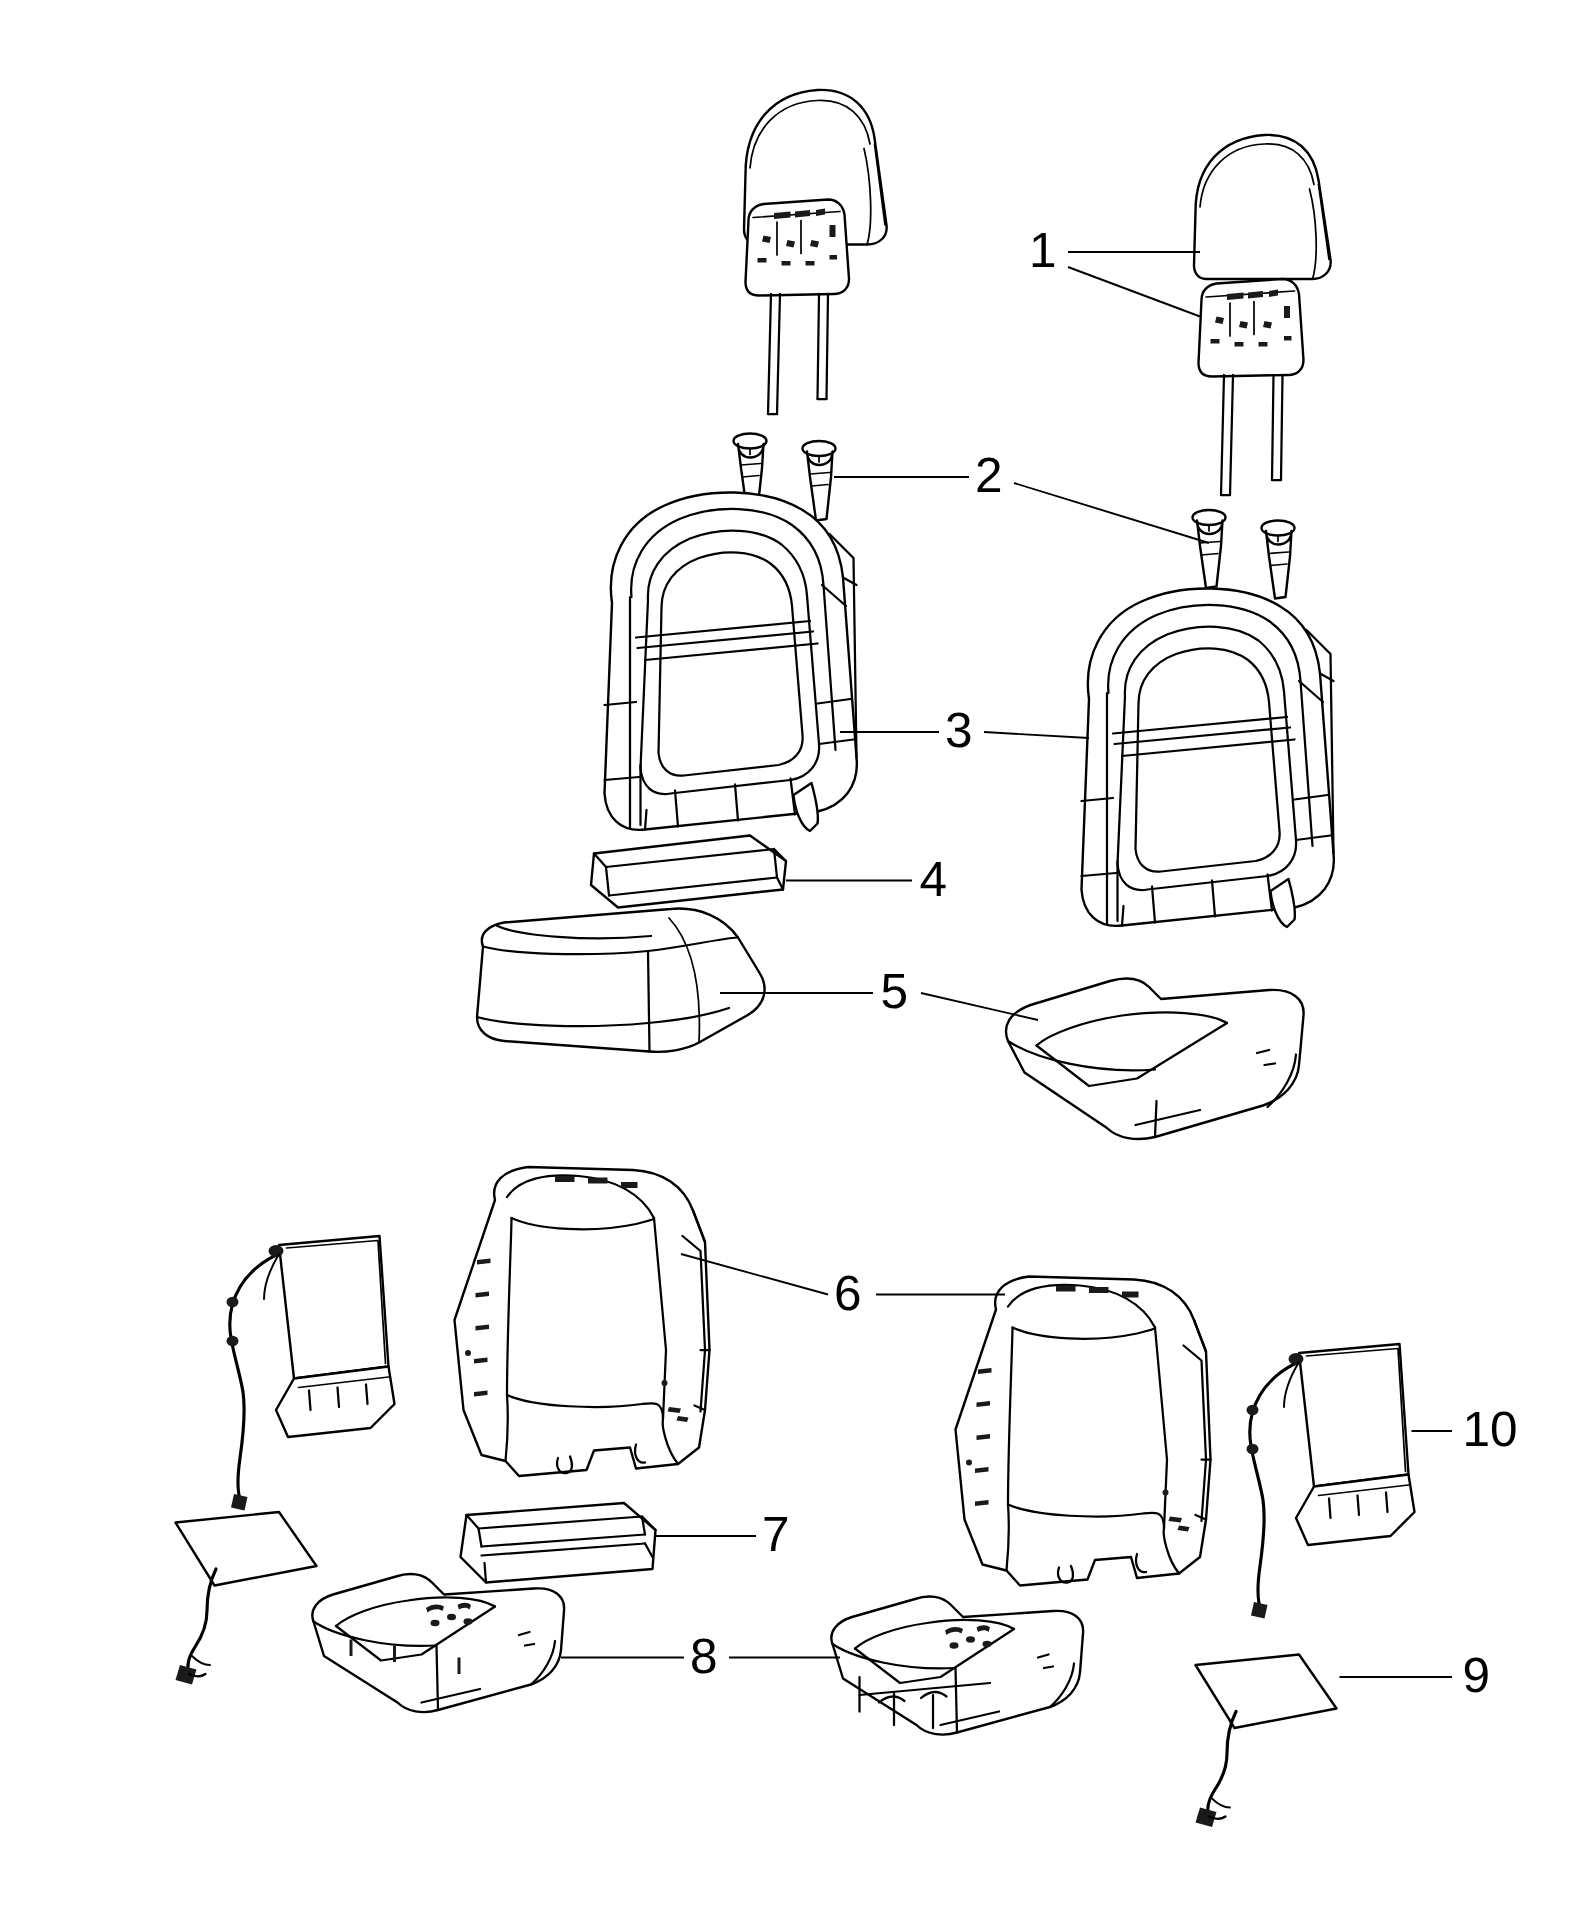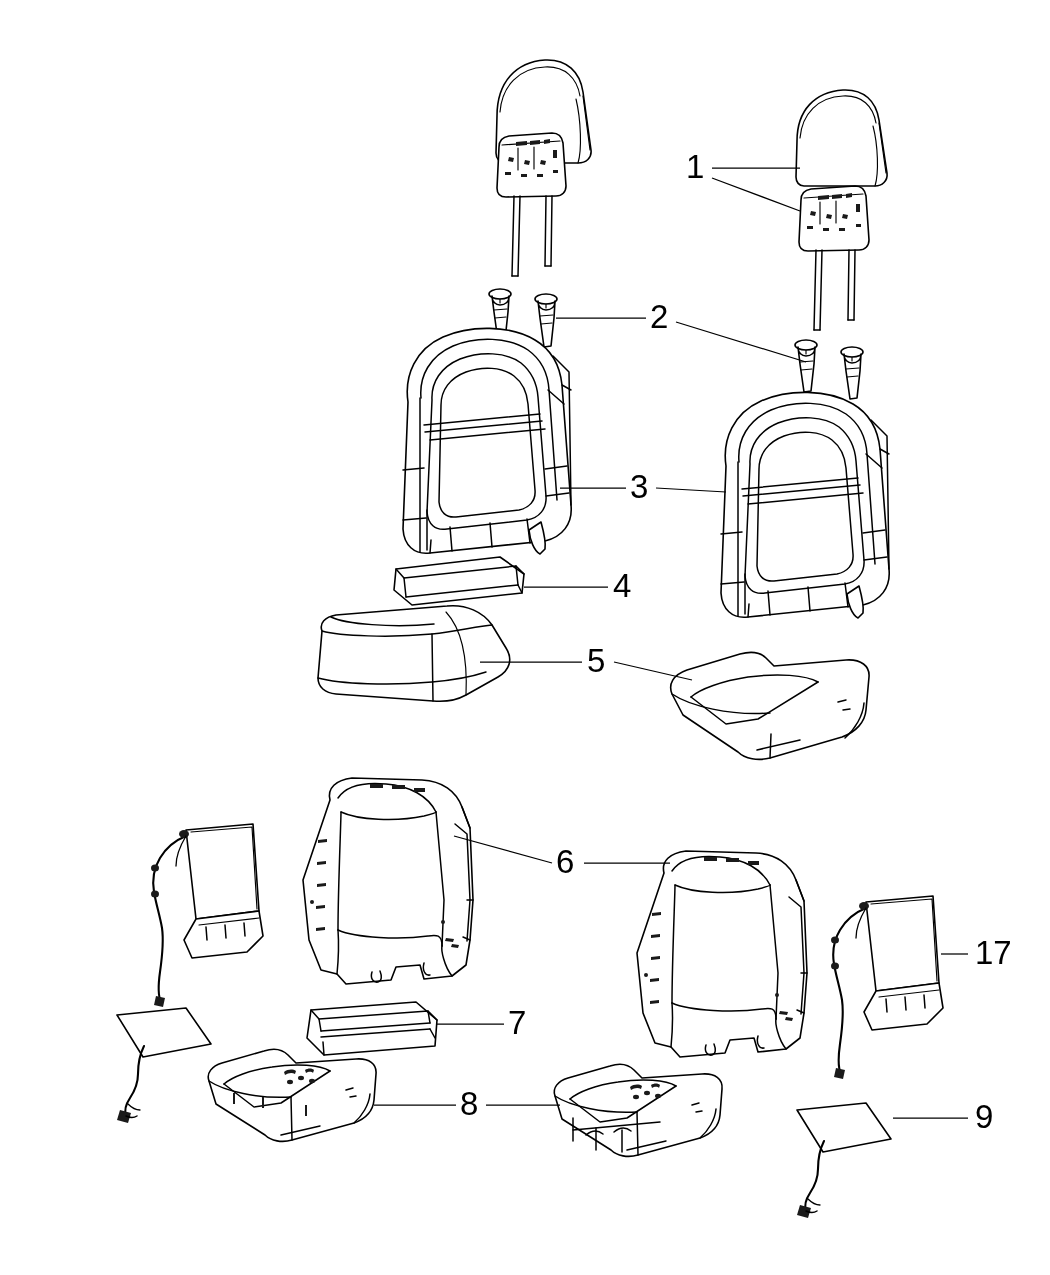--- a/index.html
+++ b/index.html
@@ -518,15 +518,15 @@
 
   <div class="callout-num" style="left:686px; top:150px;">1</div>
   <div class="callout-num" style="left:650px; top:300px;">2</div>
   <div class="callout-num" style="left:630px; top:470px;">3</div>
   <div class="callout-num" style="left:613px; top:569px;">4</div>
   <div class="callout-num" style="left:587px; top:644px;">5</div>
   <div class="callout-num" style="left:556px; top:845px;">6</div>
   <div class="callout-num" style="left:508px; top:1006px;">7</div>
   <div class="callout-num" style="left:460px; top:1087px;">8</div>
   <div class="callout-num" style="left:975px; top:1100px;">9</div>
-  <div class="callout-num" style="left:975px; top:936px;">17</div>
+  <div class="callout-num" style="left:975px; top:936px;">10</div>
 
 </div>
 
 </body></html>

